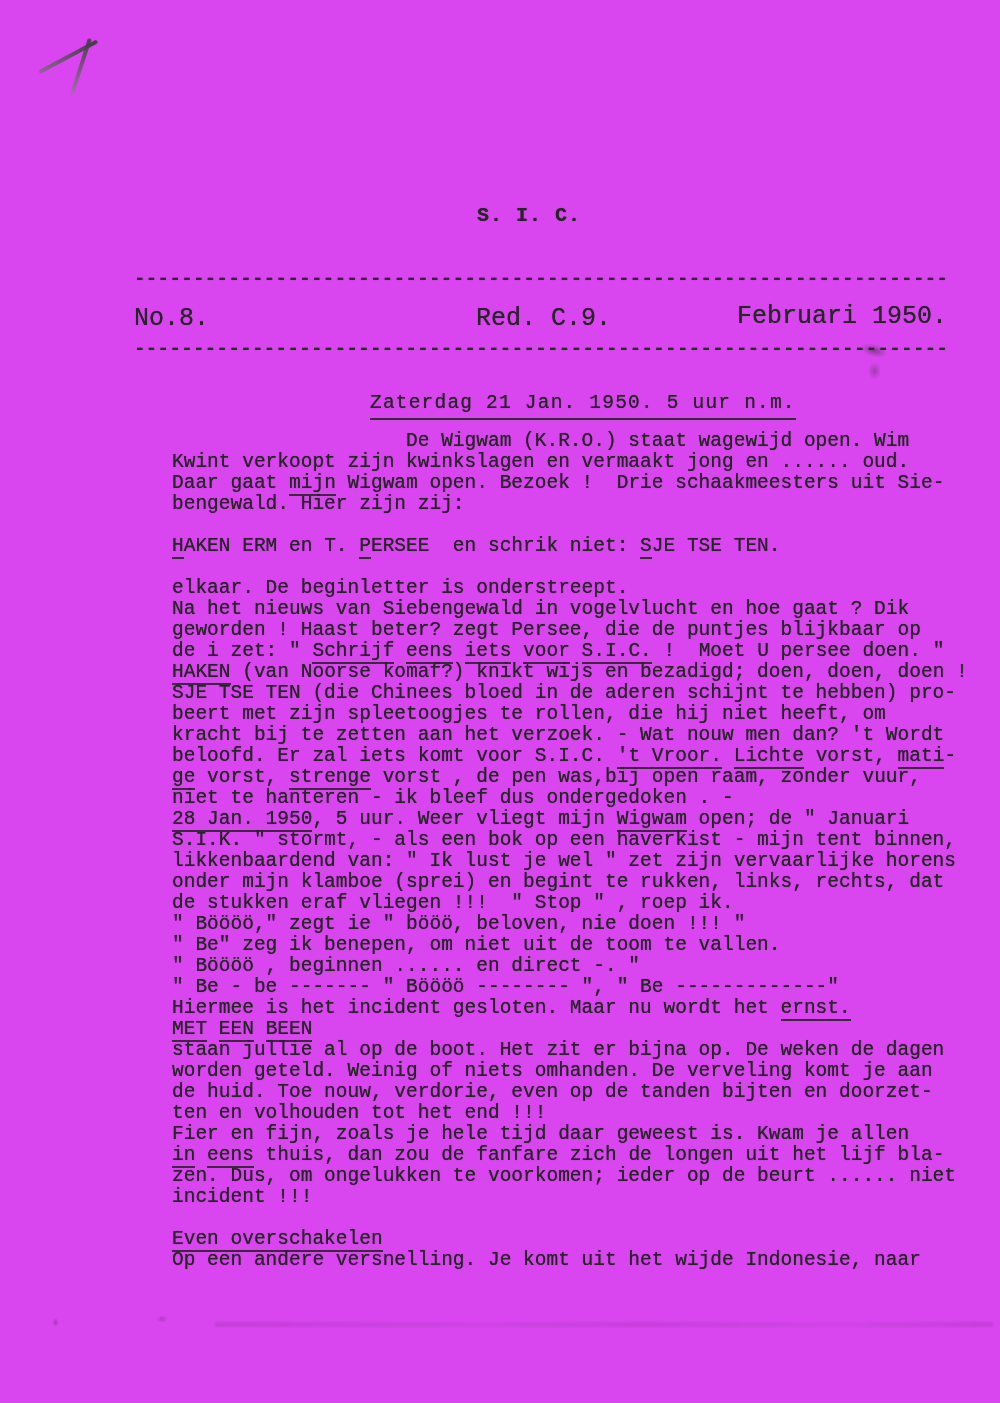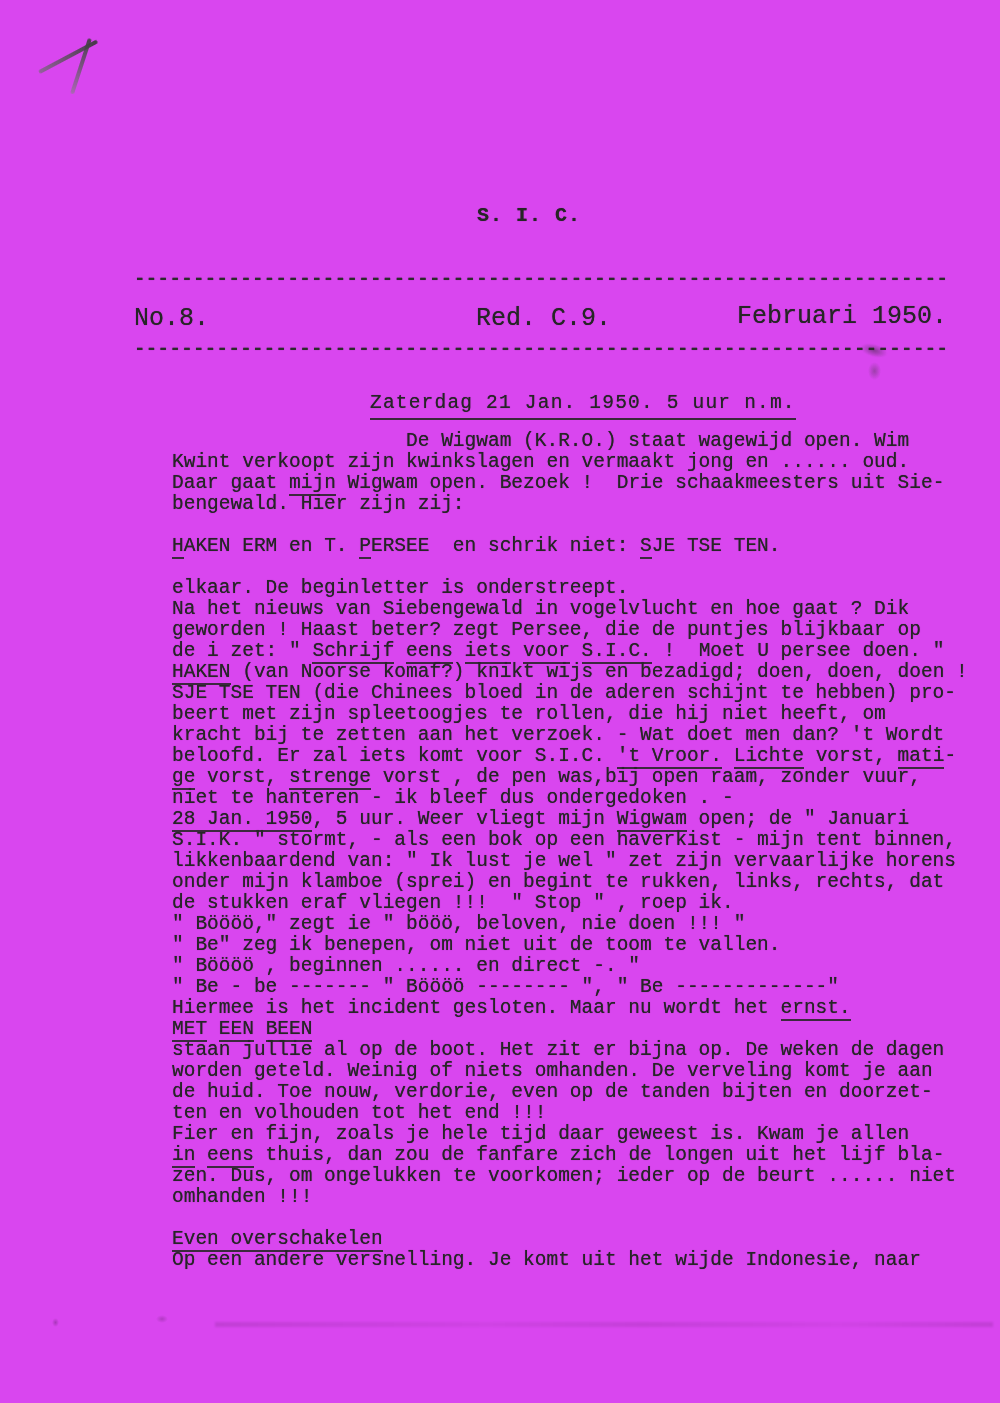--- a/index.html
+++ b/index.html
@@ -103,21 +103,21 @@
       <div class="line">&nbsp;</div>
       <div class="line"><span class="u">H</span><span>AKEN ERM en T. </span><span class="u">P</span><span>ERSEE  en schrik niet: </span><span class="u">S</span><span>JE TSE TEN.</span></div>
       <div class="line">&nbsp;</div>
       <div class="line"><span>elkaar. De beginletter is onderstreept.</span></div>
       <div class="line"><span>Na het nieuws van Siebengewald in vogelvlucht en hoe gaat ? Dik</span></div>
       <div class="line"><span>geworden ! Haast beter? zegt Persee, die de puntjes blijkbaar op</span></div>
       <div class="line"><span>de i zet: " </span><span class="u">Schrijf</span><span> </span><span class="u">eens</span><span> </span><span class="u">iets</span><span> </span><span class="u">voor</span><span> </span><span class="u">S.I.C.</span><span> !  Moet U persee doen. "</span></div>
       <div class="line"><span class="u">HAKEN</span><span> (van Noorse komaf?) knikt wijs en bezadigd; doen, doen, doen !</span></div>
       <div class="line"><span>SJE TSE TEN (die Chinees bloed in de aderen schijnt te hebben) pro-</span></div>
       <div class="line"><span>beert met zijn spleetoogjes te rollen, die hij niet heeft, om</span></div>
-      <div class="line"><span>kracht bij te zetten aan het verzoek. - Wat doet men dan? 't Wordt</span></div>
+      <div class="line"><span>kracht bij te zetten aan het verzoek. - Wat nouw men dan? 't Wordt</span></div>
       <div class="line"><span>beloofd. Er zal iets komt voor S.I.C. </span><span class="u">'t Vroor.</span><span> </span><span class="u">Lichte</span><span> vorst, </span><span class="u">mati</span><span>-</span></div>
       <div class="line"><span class="u">ge</span><span> vorst, </span><span class="u">strenge</span><span> vorst , de pen was,bij open raam, zonder vuur,</span></div>
       <div class="line"><span>niet te hanteren - ik bleef dus ondergedoken . -</span></div>
       <div class="line"><span class="u">28 Jan. 1950</span><span>, 5 uur. Weer vliegt mijn </span><span class="u">Wigwam</span><span> open; de " Januari</span></div>
       <div class="line"><span>S.I.K. " stormt, - als een bok op een haverkist - mijn tent binnen,</span></div>
       <div class="line"><span>likkenbaardend van: " Ik lust je wel " zet zijn vervaarlijke horens</span></div>
       <div class="line"><span>onder mijn klamboe (sprei) en begint te rukken, links, rechts, dat</span></div>
       <div class="line"><span>de stukken eraf vliegen !!!  " Stop " , roep ik.</span></div>
       <div class="line"><span>" Böööö," zegt ie " bööö, beloven, nie doen !!! "</span></div>
       <div class="line"><span>" Be" zeg ik benepen, om niet uit de toom te vallen.</span></div>
@@ -125,21 +125,21 @@
       <div class="line"><span>" Be - be ------- " Böööö -------- ", " Be -------------"</span></div>
       <div class="line"><span>Hiermee is het incident gesloten. Maar nu wordt het </span><span class="u">ernst.</span></div>
       <div class="line"><span class="u">MET</span><span> </span><span class="u">EEN</span><span> </span><span class="u">BEEN</span></div>
       <div class="line"><span>staan jullie al op de boot. Het zit er bijna op. De weken de dagen</span></div>
       <div class="line"><span>worden geteld. Weinig of niets omhanden. De verveling komt je aan</span></div>
       <div class="line"><span>de huid. Toe nouw, verdorie, even op de tanden bijten en doorzet-</span></div>
       <div class="line"><span>ten en volhouden tot het end !!!</span></div>
       <div class="line"><span>Fier en fijn, zoals je hele tijd daar geweest is. Kwam je allen</span></div>
       <div class="line"><span class="u">in</span><span> </span><span class="u">eens</span><span> thuis, dan zou de fanfare zich de longen uit het lijf bla-</span></div>
       <div class="line"><span>zen. Dus, om ongelukken te voorkomen; ieder op de beurt ...... niet</span></div>
-      <div class="line"><span>omhanden !!!</span></div>
+      <div class="line"><span>incident !!!</span></div>
       <div class="line">&nbsp;</div>
       <div class="line"><span class="u">Even overschakelen</span></div>
       <div class="line"><span>Op een andere versnelling. Je komt uit het wijde Indonesie, naar</span></div>
     </div>
 
   <div class="smudge-a"></div>
   <div class="smudge-b"></div>
   <div class="bottom-smudge"></div>
   <div class="speck-1"></div>
   <div class="speck-2"></div>

